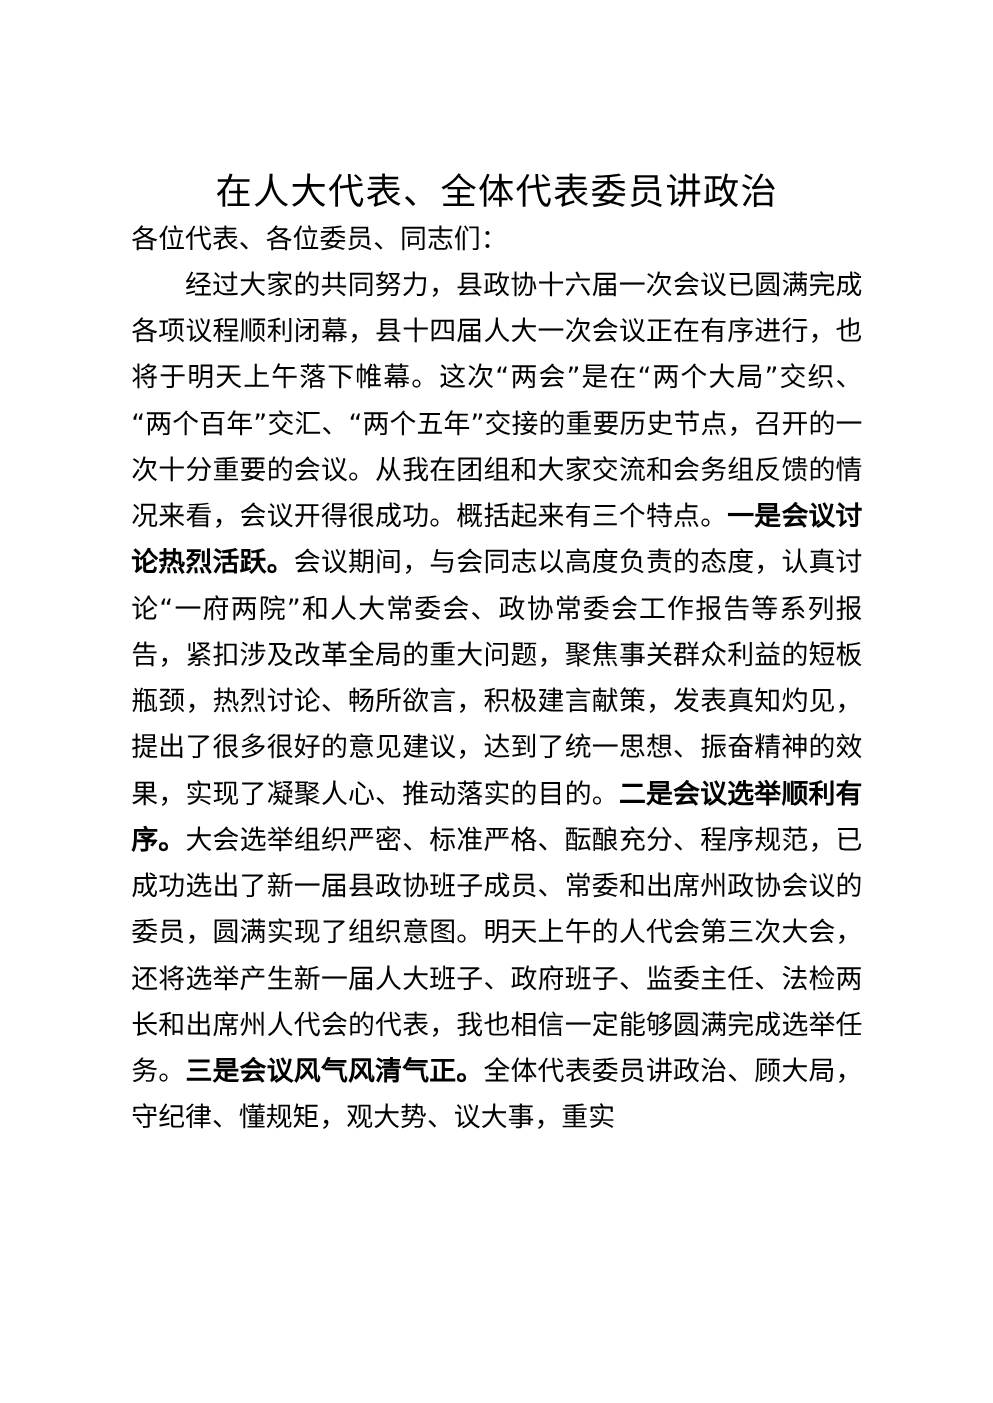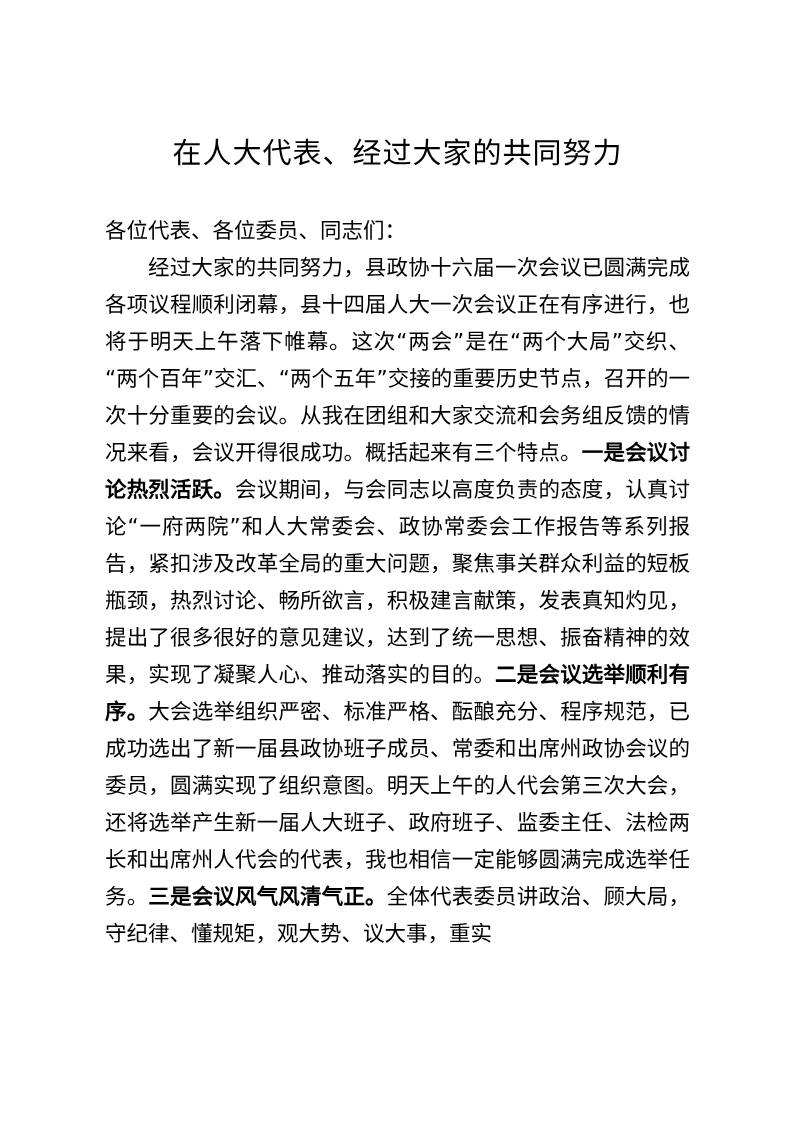--- a/index.html
+++ b/index.html
@@ -27,21 +27,20 @@
     text-align: center;
     font-size: 29px;
     line-height: 40px;
     font-weight: 400;
     letter-spacing: 1px;
   }
   .doc-title .title-line {
     white-space: nowrap;
   }
   .doc-body {
-    margin-top: 39px;
     font-size: 21.5px;
     line-height: 37px;
     text-align: justify;
   }
   .salutation {
     margin: 0;
   }
   .body-paragraph {
     margin: 0;
     text-indent: 2em;
@@ -50,21 +49,21 @@
     font-weight: 700;
   }
 </style>
 </head>
 <body>
 
 <div class="page">
   <div class="content">
 
     <div class="doc-title">
-      <div class="title-line">在人大代表、经过大家的共同努力</div>
+      <div class="title-line">在人大代表、全体代表委员讲政治</div>
     </div>
 
     <div class="doc-body">
       <p class="salutation">各位代表、各位委员、同志们：</p>
       <p class="body-paragraph"><span class="run-normal">经过大家的共同努力，县政协十六届一次会议已圆满完成各项议程顺利闭幕，县十四届人大一次会议正在有序进行，也将于明天上午落下帷幕。这次“两会”是在“两个大局”交织、“两个百年”交汇、“两个五年”交接的重要历史节点，召开的一次十分重要的会议。从我在团组和大家交流和会务组反馈的情况来看，会议开得很成功。概括起来有三个特点。</span><span class="run-bold">一是会议讨论热烈活跃。</span><span class="run-normal">会议期间，与会同志以高度负责的态度，认真讨论“一府两院”和人大常委会、政协常委会工作报告等系列报告，紧扣涉及改革全局的重大问题，聚焦事关群众利益的短板瓶颈，热烈讨论、畅所欲言，积极建言献策，发表真知灼见，提出了很多很好的意见建议，达到了统一思想、振奋精神的效果，实现了凝聚人心、推动落实的目的。</span><span class="run-bold">二是会议选举顺利有序。</span><span class="run-normal">大会选举组织严密、标准严格、酝酿充分、程序规范，已成功选出了新一届县政协班子成员、常委和出席州政协会议的委员，圆满实现了组织意图。明天上午的人代会第三次大会，还将选举产生新一届人大班子、政府班子、监委主任、法检两长和出席州人代会的代表，我也相信一定能够圆满完成选举任务。</span><span class="run-bold">三是会议风气风清气正。</span><span class="run-normal">全体代表委员讲政治、顾大局，守纪律、懂规矩，观大势、议大事，重实</span></p>
     </div>
 
   </div>
 </div>
 

